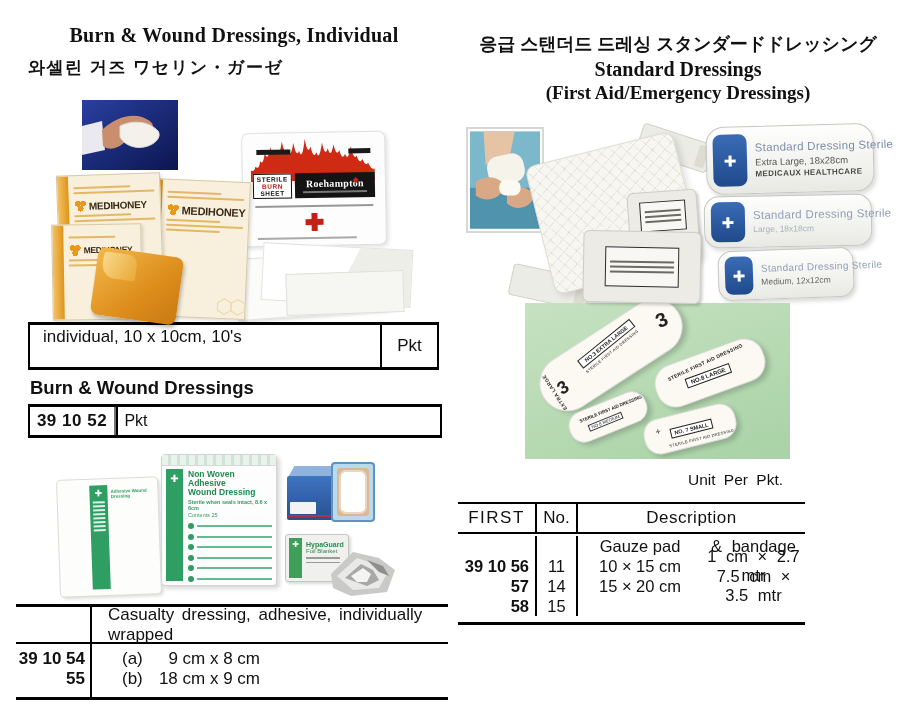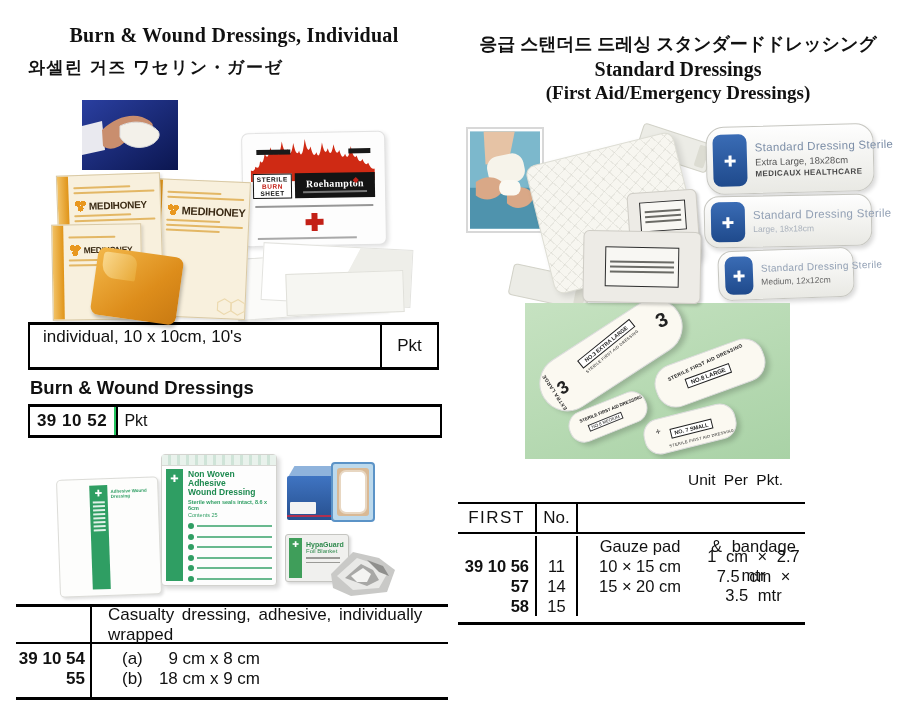--- a/index.html
+++ b/index.html
@@ -28,21 +28,21 @@
   
   .t1 { left:28px; top:322px; width:411px; height:48px; display:flex;
         border:2px solid #000; border-top-width:3px; border-bottom-width:3px; }
   .t1-code { width:83px; border-right:2px solid #000; display:grid; place-items:center;
              font-weight:bold; font-size:17px; letter-spacing:.5px;}
   .t1-desc { flex:1; padding:2px 0 0 13px; font-size:17px; line-height:20px;}
   .t1-unit { width:57px; border-left:2px solid #000; display:grid; place-items:center; font-size:17px;}
 
   .t2 { left:28px; top:404px; width:414px; height:34px; display:flex; align-items:stretch;
         border:2px solid #000; border-top-width:3px; border-bottom-width:3px;}
-  .t2-code { width:86px; border-right:2px solid #22c55e; display:grid; place-items:center;
+  .t2-code { width:86px; border-right:2px solid #737373; display:grid; place-items:center;
              font-weight:bold; font-size:17px; letter-spacing:.5px;}
   .t2-desc { flex:1; display:flex; align-items:center; padding-left:12px; font-size:17px;}
   .t2-unit { width:38px; border-left:2px solid #000; display:grid; place-items:center; font-size:16px;}
 
   .t3 { left:16px; top:604px; width:432px; }
   .t3-row1 { display:flex; height:40px; border-top:3px solid #000; border-bottom:2px solid #000;}
   .t3-c0 { width:76px; border-right:2px solid #000; }
   .t3-h  { flex:1; display:flex; align-items:center; padding-left:16px; font-size:17px; word-spacing:3px;}
   .t3-row2 { display:flex; border-bottom:3px solid #000; }
   .t3-codes { width:76px; border-right:2px solid #000; padding:5px 5px 8px 0;
@@ -584,20 +584,21 @@
     <div class="b4-t2">STERILE FIRST AID DRESSING</div>
   </div>
 </div>
 
 <div class="abs unit-note">Unit Per Pkt.</div>
 
 <div class="abs t4">
   <div class="t4-head">
     <div class="t4h-code">FIRST</div>
     <div class="t4h-no">No.</div>
+    <div class="t4h-desc">Description</div>
   </div>
   <div class="t4-body">
     <div class="t4b-code">
       <div class="t4line"></div>
       <div class="t4line">39 10 56</div>
       <div class="t4line">57</div>
       <div class="t4line">58</div>
     </div>
     <div class="t4b-no">
       <div class="t4line"></div>

